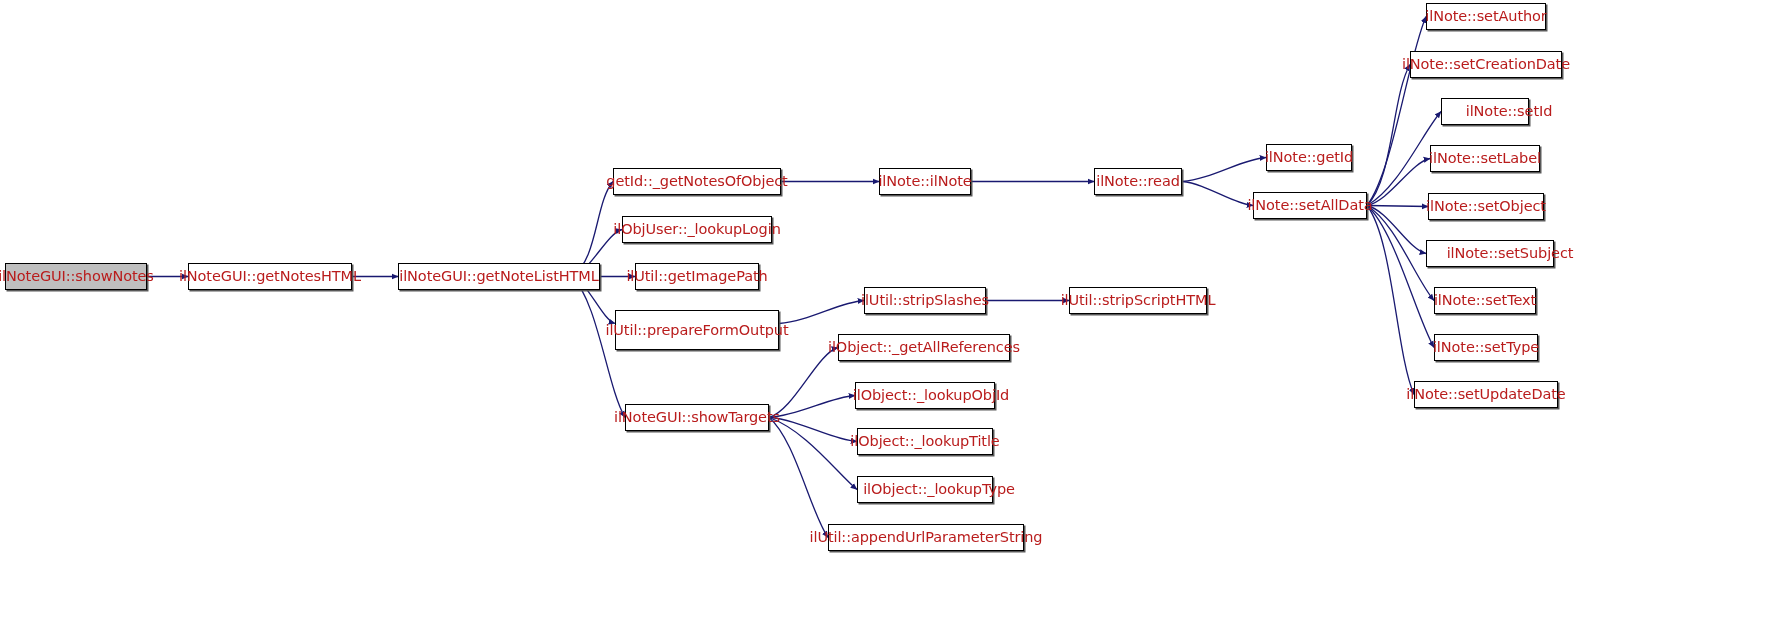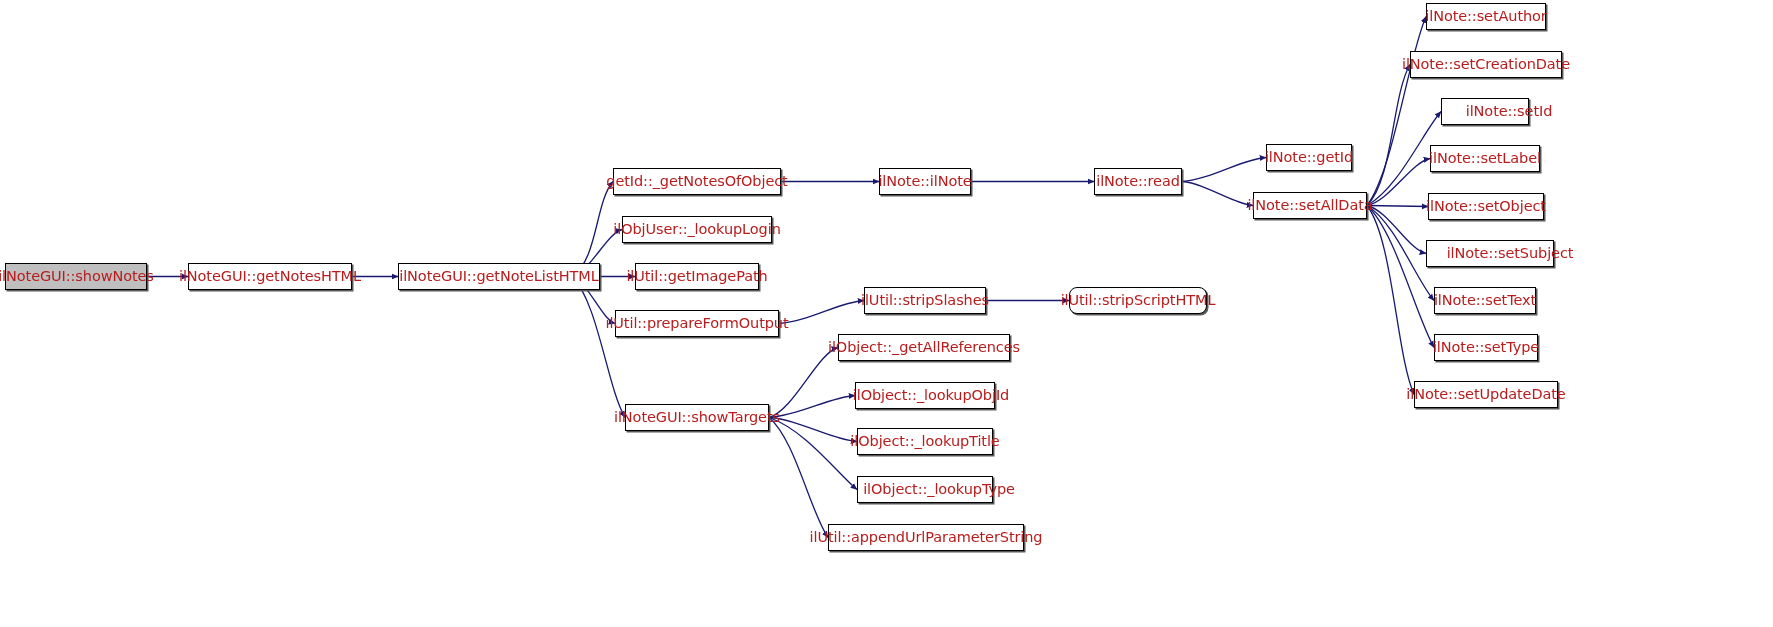--- a/index.html
+++ b/index.html
@@ -100,21 +100,21 @@
       </div>
       <div class="node" style="left: 613px; top: 168px; width: 168px; height: 27px;">
         <span class="node-label">getId::_getNotesOfObject</span>
       </div>
       <div class="node" style="left: 622px; top: 216px; width: 150px; height: 27px;">
         <span class="node-label">ilObjUser::_lookupLogin</span>
       </div>
       <div class="node" style="left: 635px; top: 263px; width: 124px; height: 27px;">
         <span class="node-label">ilUtil::getImagePath</span>
       </div>
-      <div class="node" style="left: 615px; top: 310px; width: 164px; height: 27px;">
+      <div class="node" style="left: 615px; top: 310px; width: 164px; height: 40px;">
         <span class="node-label">ilUtil::prepareFormOutput</span>
       </div>
       <div class="node" style="left: 625px; top: 404px; width: 144px; height: 27px;">
         <span class="node-label">ilNoteGUI::showTargets</span>
       </div>
       <div class="node" style="left: 879px; top: 168px; width: 92px; height: 27px;">
         <span class="node-label">ilNote::ilNote</span>
       </div>
       <div class="node" style="left: 864px; top: 287px; width: 122px; height: 27px;">
         <span class="node-label">ilUtil::stripSlashes</span>
@@ -130,21 +130,21 @@
       </div>
       <div class="node" style="left: 857px; top: 476px; width: 136px; height: 27px; padding-left: 28px;">
         <span class="node-label">ilObject::_lookupType</span>
       </div>
       <div class="node" style="left: 828px; top: 524px; width: 196px; height: 27px;">
         <span class="node-label">ilUtil::appendUrlParameterString</span>
       </div>
       <div class="node" style="left: 1094px; top: 168px; width: 88px; height: 27px;">
         <span class="node-label">ilNote::read</span>
       </div>
-      <div class="node" style="left: 1069px; top: 287px; width: 138px; height: 27px; border-radius: 8px;">
+      <div class="node" style="left: 1069px; top: 287px; width: 138px; height: 27px;">
         <span class="node-label">ilUtil::stripScriptHTML</span>
       </div>
       <div class="node" style="left: 1266px; top: 144px; width: 86px; height: 27px;">
         <span class="node-label">ilNote::getId</span>
       </div>
       <div class="node" style="left: 1253px; top: 192px; width: 114px; height: 27px;">
         <span class="node-label">ilNote::setAllData</span>
       </div>
       <div class="node" style="left: 1426px; top: 3px; width: 120px; height: 27px;">
         <span class="node-label">ilNote::setAuthor</span>

